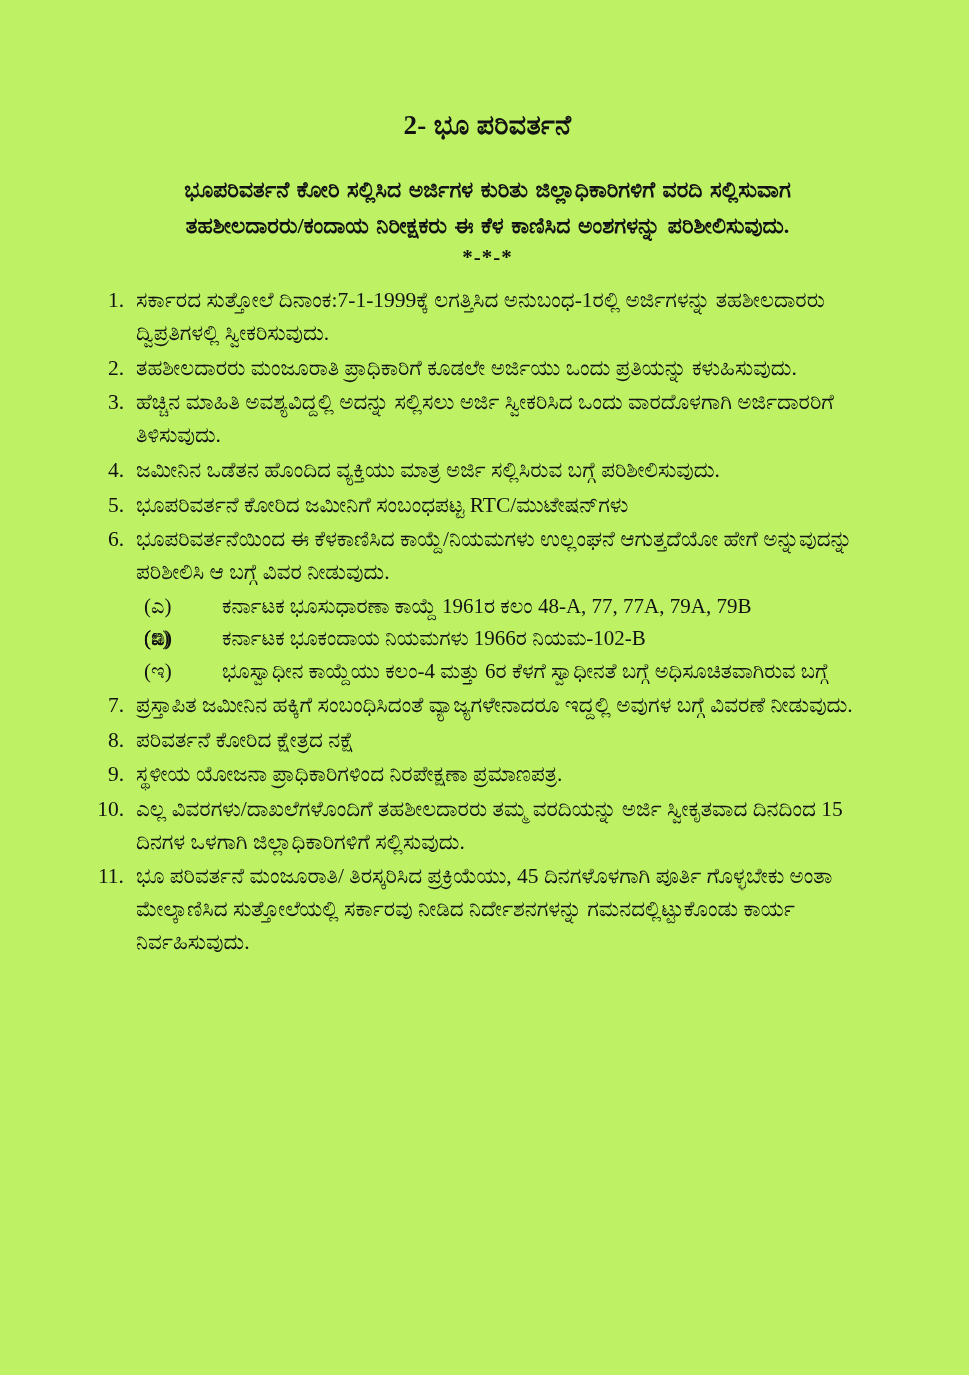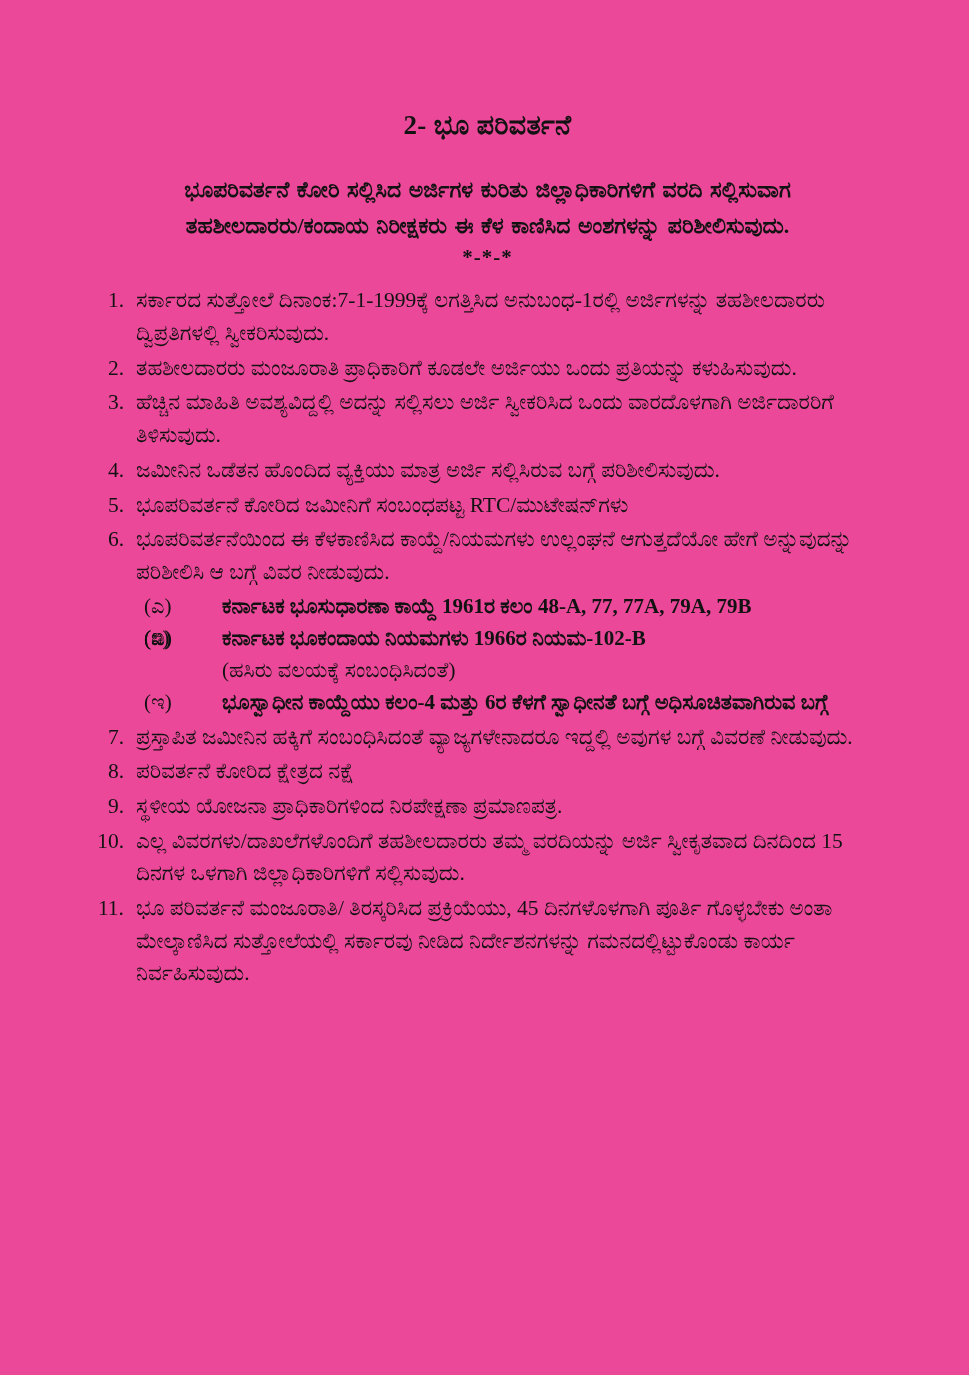--- a/index.html
+++ b/index.html
@@ -15,21 +15,21 @@
     color: #121212;
     overflow: hidden;
   }
 
   .page {
     position: relative;
     width: 969px;
     height: 1375px;
     box-sizing: border-box;
     padding: 108px 72px 40px 78px;
-    background: #ec4899;
+    background: #bef264;
   }
 
   
   .doc-title {
     text-align: center;
     font-size: 27px;
     font-weight: bold;
     letter-spacing: 0.3px;
     margin: 0 0 30px 0;
     line-height: 1.3;
@@ -94,21 +94,21 @@
     line-height: 1.5;
   }
   ol.sub-list > li.sub-item > .sublabel {
     position: absolute;
     left: 8px;
     top: 0;
     width: 62px;
     text-align: left;
     font-size: 21px;
   }
-  .sub-text { display: block; font-weight: bold; }
+  .sub-text { display: block; }
   .sub-note { display: block; }
 
   
   .page, .doc-title, .doc-subtitle, .main-item, .sub-item {
     -webkit-font-smoothing: antialiased;
   }
 </style>
 </head>
 <body>
 
@@ -153,21 +153,20 @@
           </li>
           <li class="sub-item">
             <span class="sublabel">(ಬಿ)</span>
           </li>
           <li class="sub-item">
             <span class="sublabel">(ಸಿ)</span>
           </li>
           <li class="sub-item">
             <span class="sublabel">(ಡಿ)</span>
             <span class="sub-text">ಕರ್ನಾಟಕ ಭೂಕಂದಾಯ ನಿಯಮಗಳು 1966ರ ನಿಯಮ-102-B</span>
-            <span class="sub-note">(ಹಸಿರು ವಲಯಕ್ಕೆ ಸಂಬಂಧಿಸಿದಂತೆ)</span>
           </li>
           <li class="sub-item">
             <span class="sublabel">(ಇ)</span>
             <span class="sub-text">ಭೂಸ್ವಾಧೀನ ಕಾಯ್ದೆಯು ಕಲಂ-4 ಮತ್ತು 6ರ ಕೆಳಗೆ ಸ್ವಾಧೀನತೆ ಬಗ್ಗೆ ಅಧಿಸೂಚಿತವಾಗಿರುವ ಬಗ್ಗೆ</span>
           </li>
         </ol>
       </li>
       <li class="main-item">
         <span class="num">7.</span>
         <span class="item-text">ಪ್ರಸ್ತಾಪಿತ ಜಮೀನಿನ ಹಕ್ಕಿಗೆ ಸಂಬಂಧಿಸಿದಂತೆ ವ್ಯಾಜ್ಯಗಳೇನಾದರೂ ಇದ್ದಲ್ಲಿ  ಅವುಗಳ ಬಗ್ಗೆ ವಿವರಣೆ ನೀಡುವುದು.</span>

